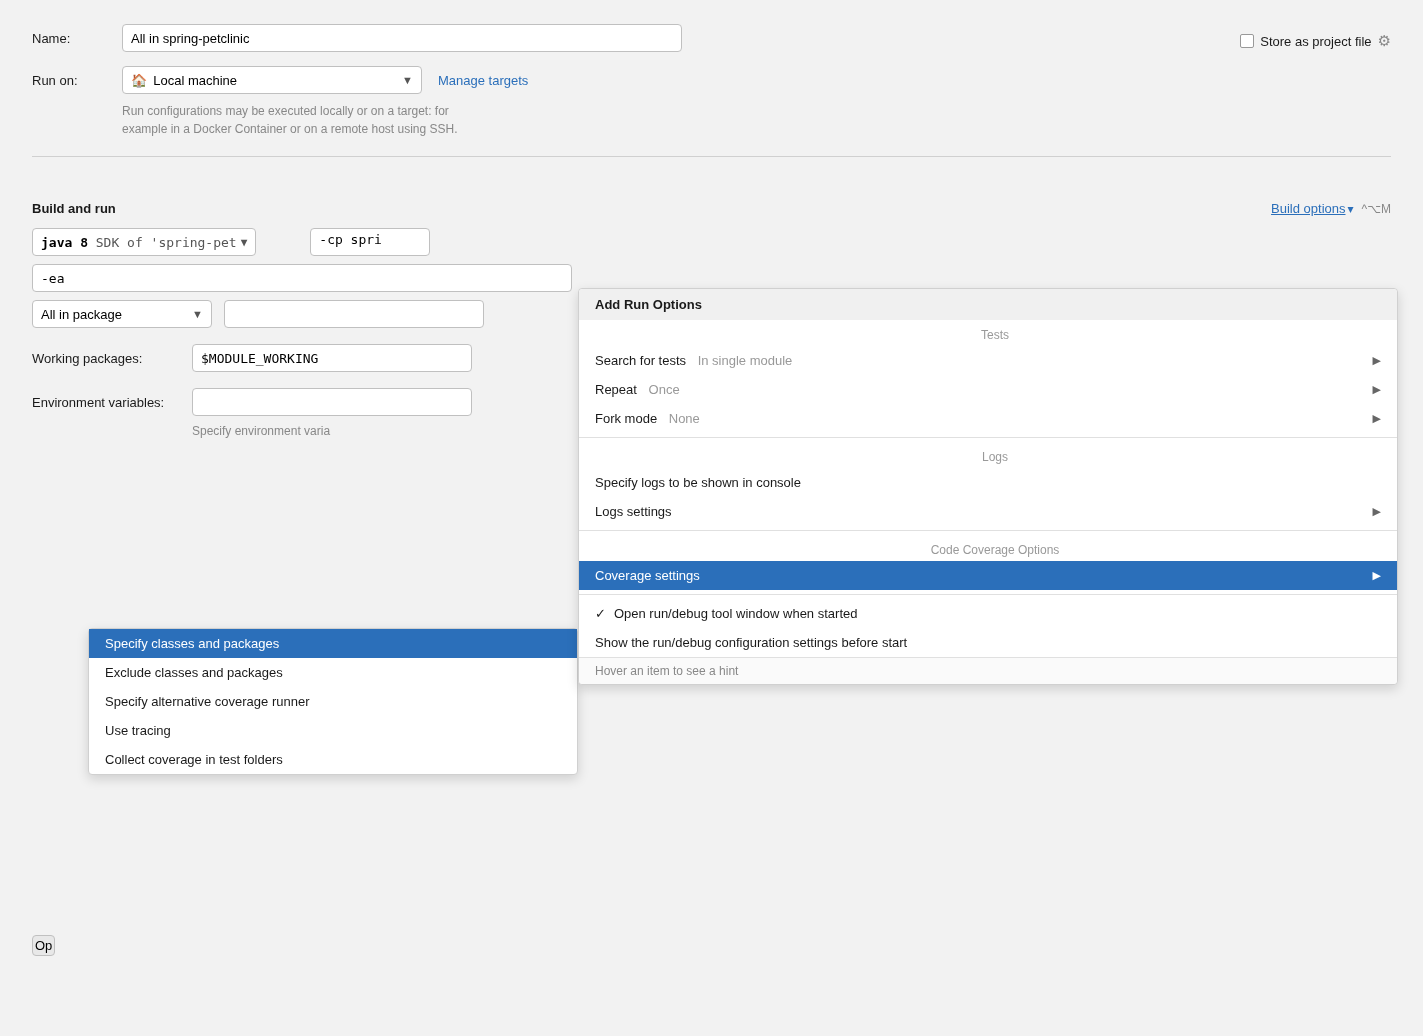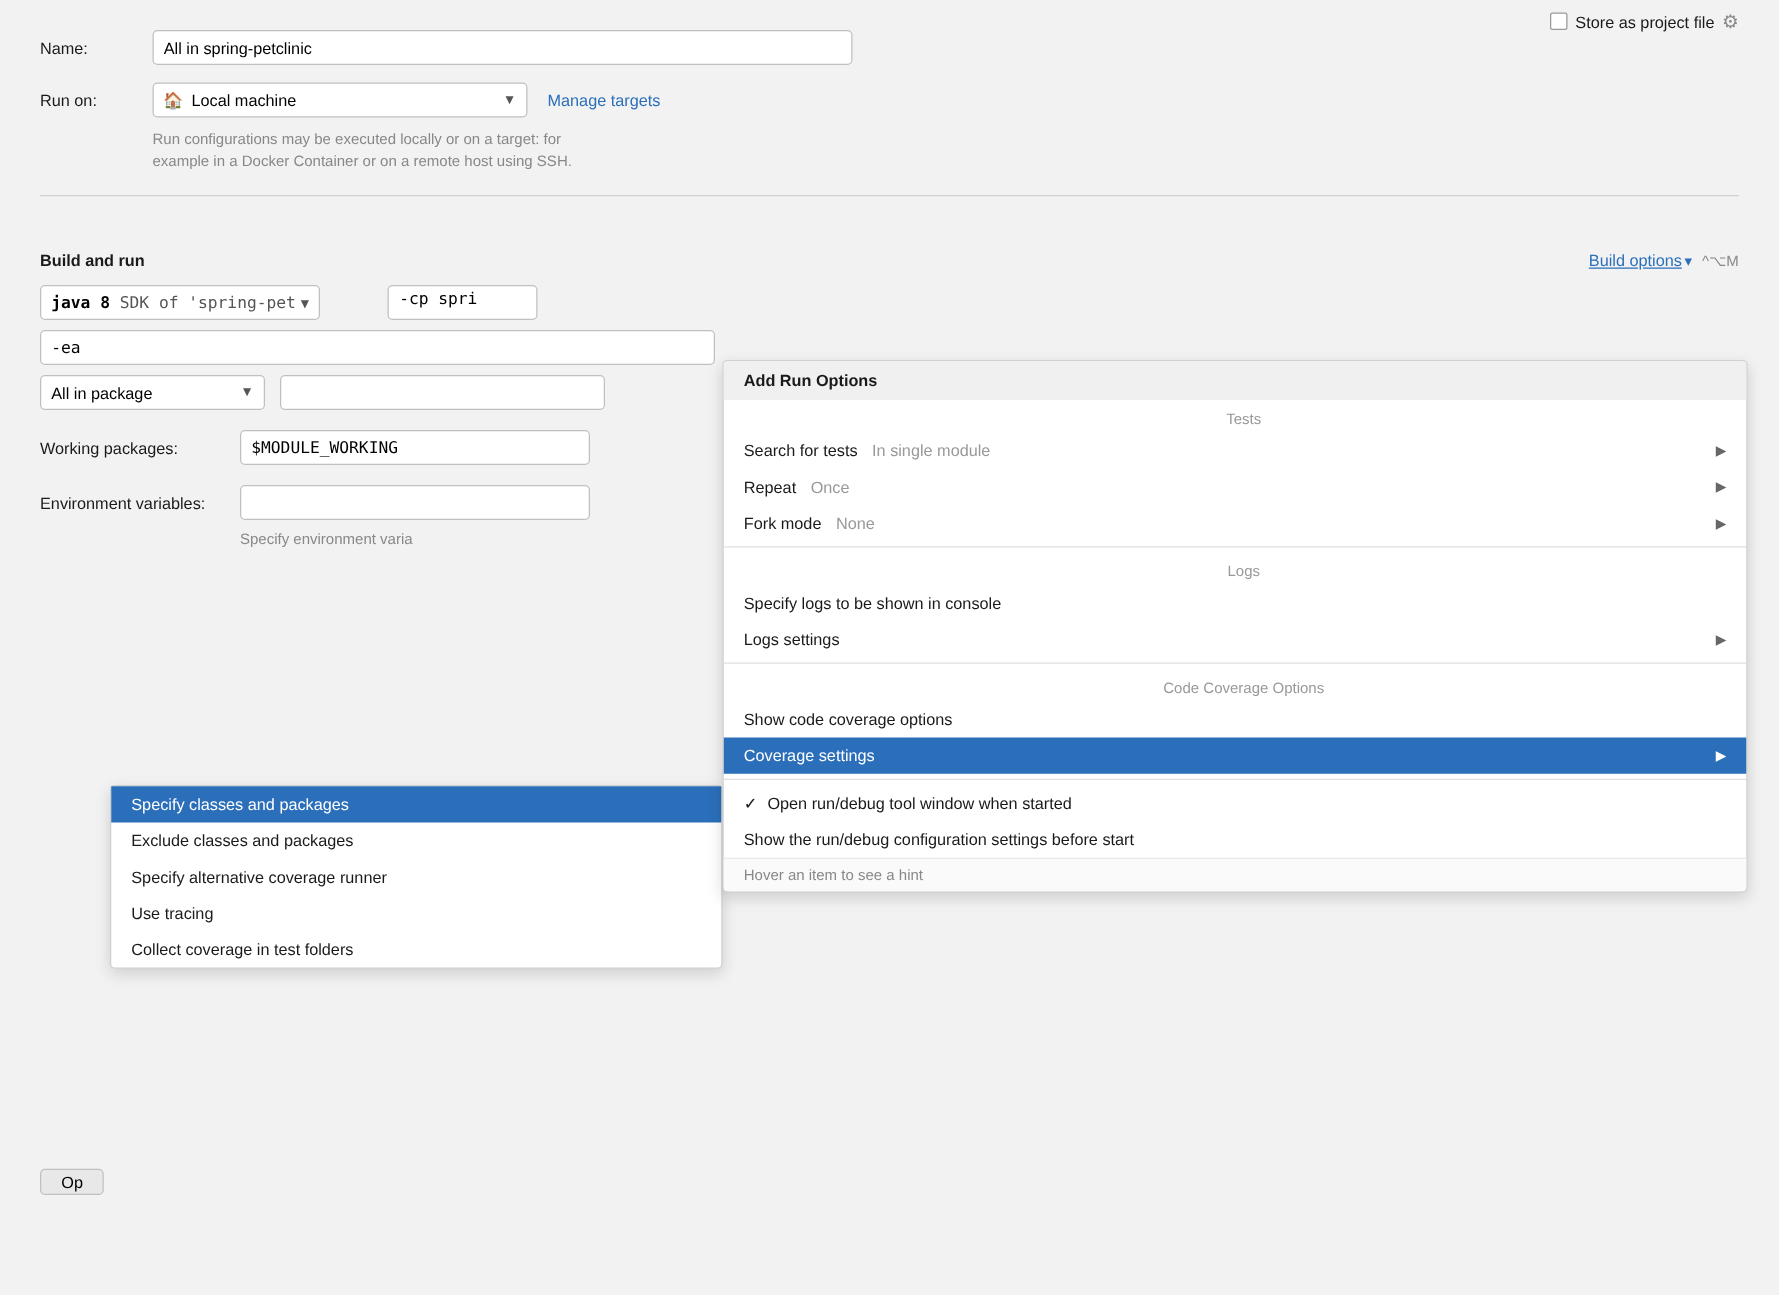--- a/index.html
+++ b/index.html
@@ -43,21 +43,21 @@
       background: white;
       outline: none;
     }
 
     .store-project-row {
       display: flex;
       align-items: center;
       margin-left: auto;
       position: absolute;
       right: 32px;
-      top: 8px;
+      top: 32px;
       padding-left: 48px;
     }
 
     .store-checkbox {
       width: 14px;
       height: 14px;
       border: 1px solid #999;
       background: white;
       margin-right: 6px;
       border-radius: 2px;
@@ -364,21 +364,21 @@
       border-radius: 0 0 4px 4px;
     }
 
     .opt-button {
       display: inline-flex;
       align-items: center;
       justify-content: center;
       background: #e8e8e8;
       border: 1px solid #c0c0c0;
       border-radius: 4px;
-      padding: 2px 16px;
+      padding: 2px 2px;
       font-size: 13px;
       cursor: pointer;
       margin-top: 12px;
     }
   </style>
 </head>
 <body>
 
 <div class="dialog">
 
@@ -501,23 +501,20 @@
       <span>Specify logs to be shown in console</span>
     </div>
     <div class="dropdown-item">
       <span>Logs settings</span>
       <span class="item-arrow">▶</span>
     </div>
 
     <div class="divider-line"></div>
 
     <div class="dropdown-section-label">Code Coverage Options</div>
-    <div class="dropdown-item">
-      <span>Show code coverage options</span>
-    </div>
     <div class="dropdown-item selected">
       <span>Coverage settings</span>
       <span class="item-arrow" style="color:white;">▶</span>
     </div>
 
     <div class="divider-line"></div>
 
     <div class="dropdown-item">
       <span>
         <span class="checkmark">✓</span>Open run/debug tool window when started

